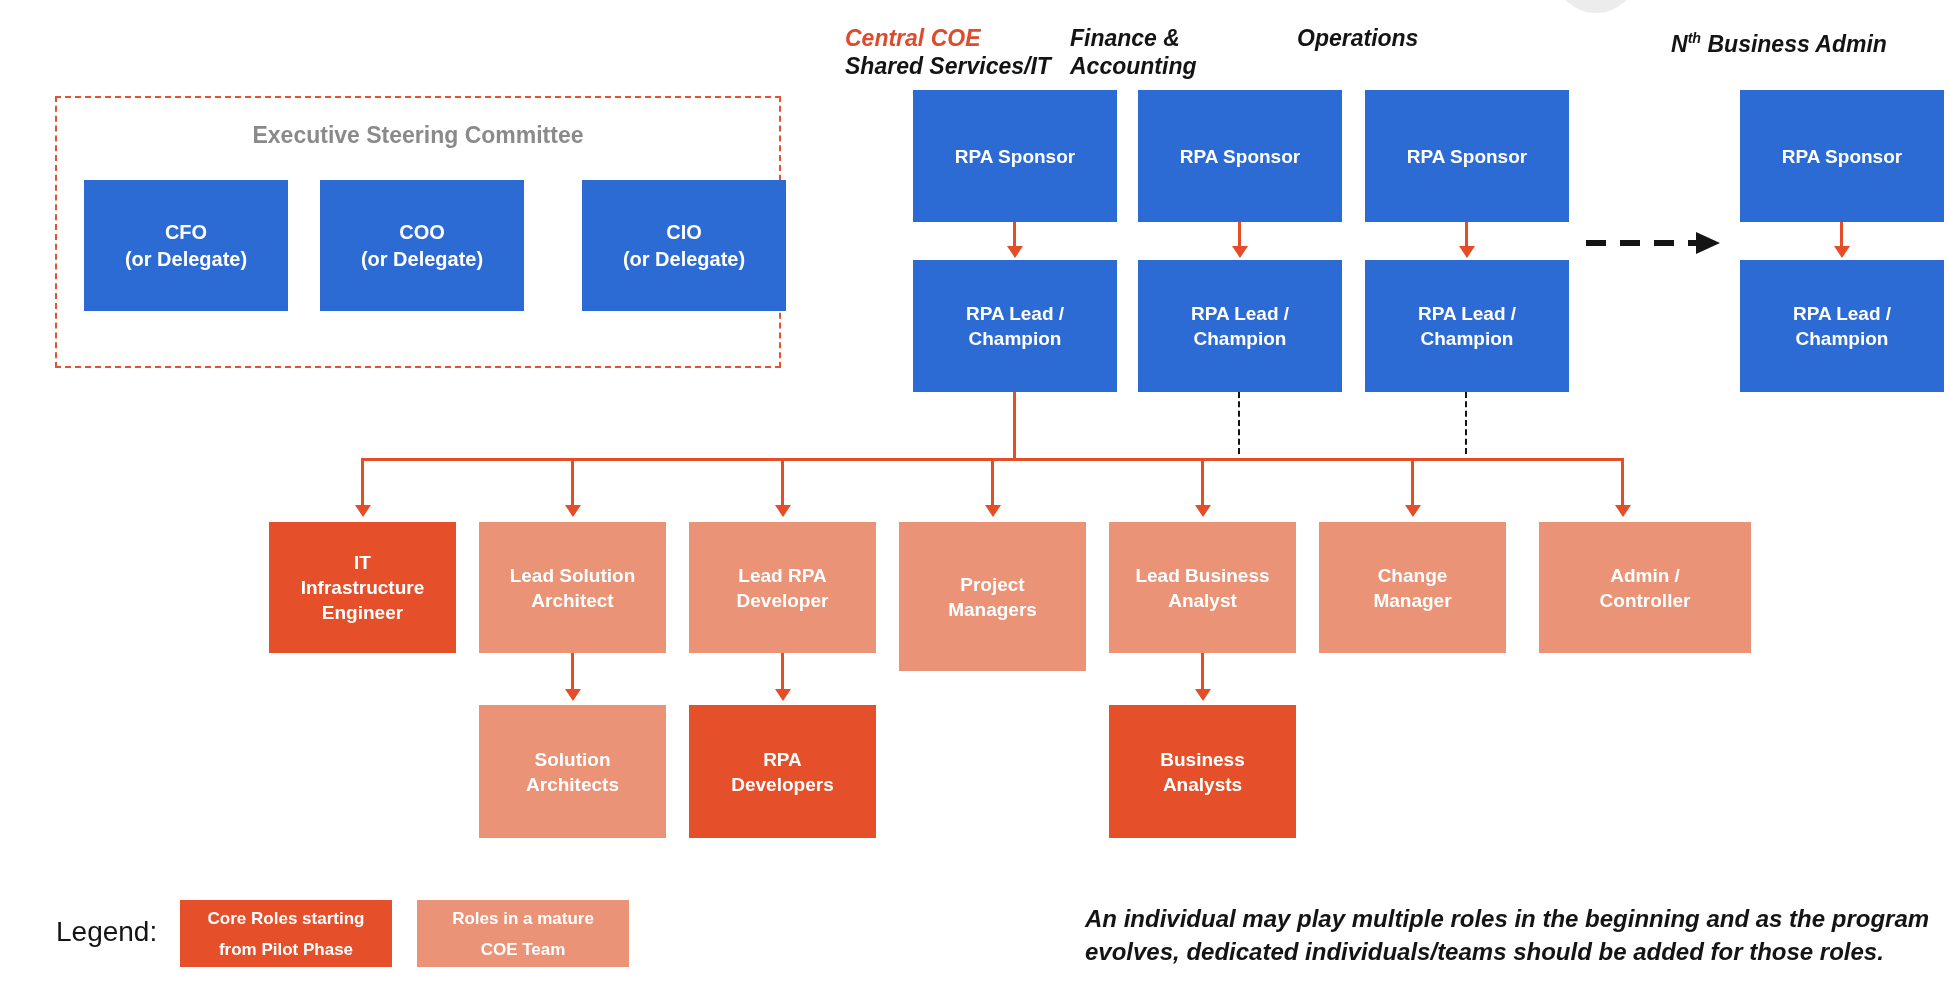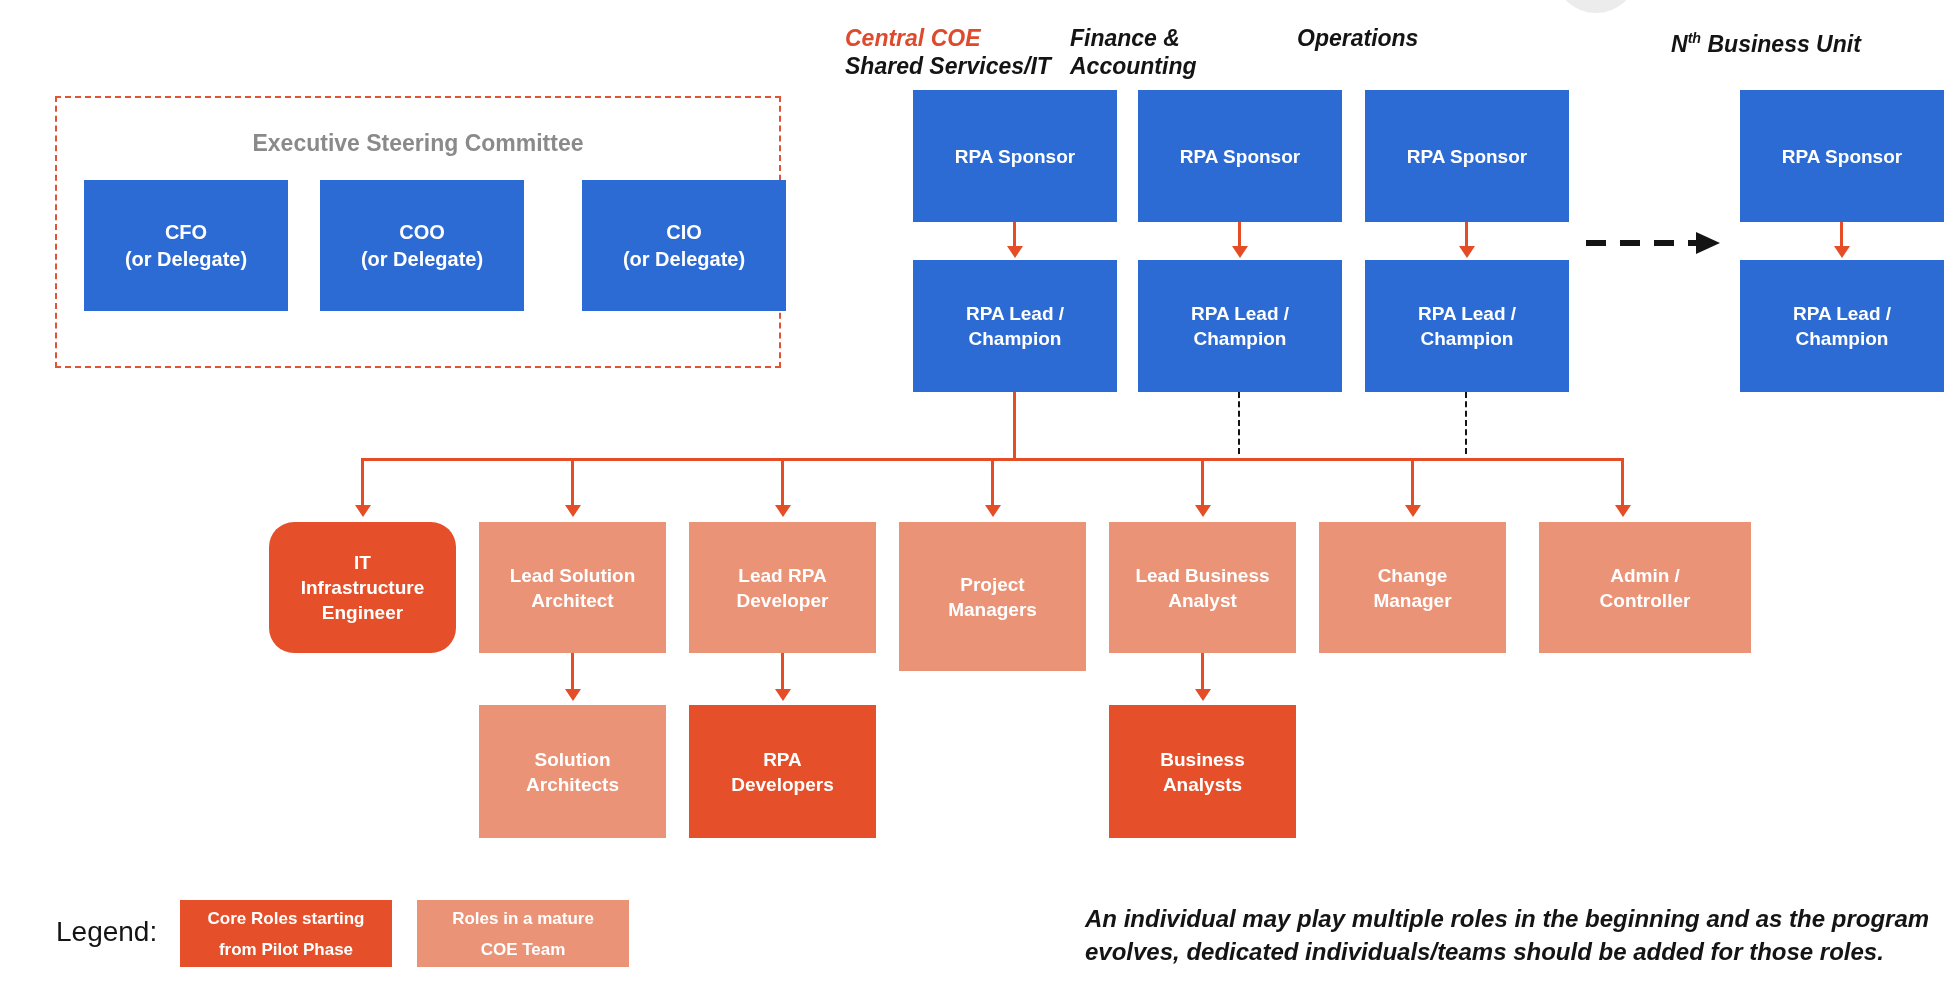--- a/index.html
+++ b/index.html
@@ -15,21 +15,21 @@
   .blue{background:var(--blue);}
   .core{background:var(--core);}
   .mature{background:var(--mature);}
   .unit-label{
     position:absolute;width:340px;font-size:23px;font-style:italic;
     font-weight:600;line-height:28px;color:#141414;
   }
   .unit-label .hl{color:var(--central);}
   .unit-label sup{font-size:0.62em;}
   .esc-rect{position:absolute;border:2px dashed var(--escborder);background:transparent;}
-  .esc-title{position:absolute;text-align:center;color:#8a8a8a;font-size:23px;font-weight:600;margin-top:8px;}
+  .esc-title{position:absolute;text-align:center;color:#8a8a8a;font-size:23px;font-weight:600;}
   .esc-member{font-size:20px;line-height:27px;}
   .stem-v{position:absolute;width:3px;background:var(--line);}
   .hline{position:absolute;height:3px;background:var(--line);}
   .head-down{position:absolute;width:0;height:0;border-left:8px solid transparent;
     border-right:8px solid transparent;border-top:12px solid var(--line);}
   .dash-v{position:absolute;width:0;border-left:2px dashed #141414;}
   .dash-arrow-bar{position:absolute;height:6px;
     background:repeating-linear-gradient(90deg,#141414 0 20px,transparent 20px 34px);}
   .dash-arrow-head{position:absolute;width:0;height:0;border-top:11px solid transparent;
     border-bottom:11px solid transparent;border-left:24px solid #141414;}
@@ -62,21 +62,21 @@
     <div>Shared Services/IT</div>
   </div>
   <div class="unit-label" style="left:1070px;top:24px;">
     <div>Finance &amp;</div>
     <div>Accounting</div>
   </div>
   <div class="unit-label" style="left:1297px;top:24px;">
     <div>Operations</div>
   </div>
   <div class="unit-label" style="left:1671px;top:24px;">
-    <div><span>N</span><sup>th</sup><span> Business Unit</span></div>
+    <div><span>N</span><sup>th</sup><span> Business Admin</span></div>
   </div>
 
   <div class="box blue" style="left:913px;top:90px;width:204px;height:132px;">RPA Sponsor</div>
   <div class="box blue" style="left:1138px;top:90px;width:204px;height:132px;">RPA Sponsor</div>
   <div class="box blue" style="left:1365px;top:90px;width:204px;height:132px;">RPA Sponsor</div>
   <div class="box blue" style="left:1740px;top:90px;width:204px;height:132px;">RPA Sponsor</div>
 
   <div class="stem-v" style="left:1013px;top:222px;height:25px;"></div>
   <div class="head-down" style="left:1007px;top:246px;"></div>
   <div class="stem-v" style="left:1238px;top:222px;height:25px;"></div>
@@ -112,21 +112,21 @@
   <div class="head-down" style="left:775px;top:505px;"></div>
   <div class="stem-v" style="left:991px;top:458px;height:48px;"></div>
   <div class="head-down" style="left:985px;top:505px;"></div>
   <div class="stem-v" style="left:1201px;top:458px;height:48px;"></div>
   <div class="head-down" style="left:1195px;top:505px;"></div>
   <div class="stem-v" style="left:1411px;top:458px;height:48px;"></div>
   <div class="head-down" style="left:1405px;top:505px;"></div>
   <div class="stem-v" style="left:1621px;top:458px;height:48px;"></div>
   <div class="head-down" style="left:1615px;top:505px;"></div>
 
-  <div class="box core" style="left:269px;top:522px;width:187px;height:131px;border-radius:25px;">IT
+  <div class="box core" style="left:269px;top:522px;width:187px;height:131px;">IT
 Infrastructure
 Engineer</div>
   <div class="box mature" style="left:479px;top:522px;width:187px;height:131px;">Lead Solution
 Architect</div>
   <div class="box mature" style="left:689px;top:522px;width:187px;height:131px;">Lead RPA
 Developer</div>
   <div class="box mature" style="left:899px;top:522px;width:187px;height:149px;">Project
 Managers</div>
   <div class="box mature" style="left:1109px;top:522px;width:187px;height:131px;">Lead Business
 Analyst</div>

